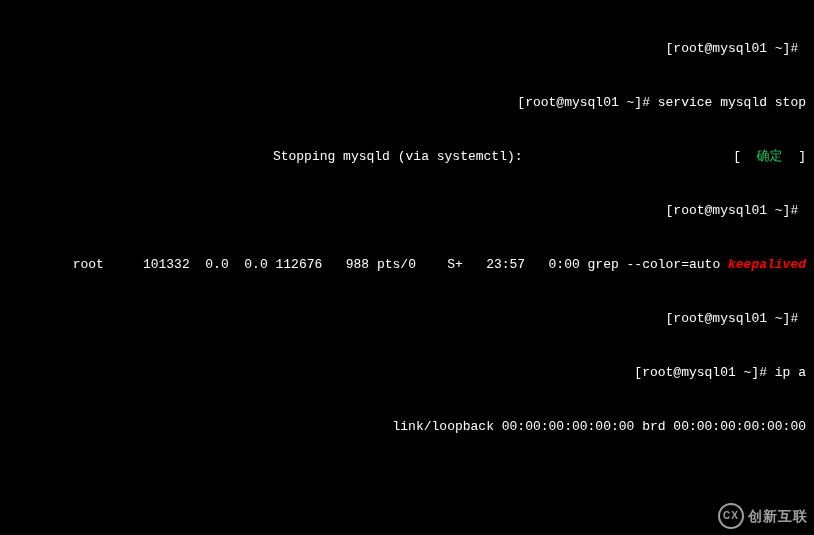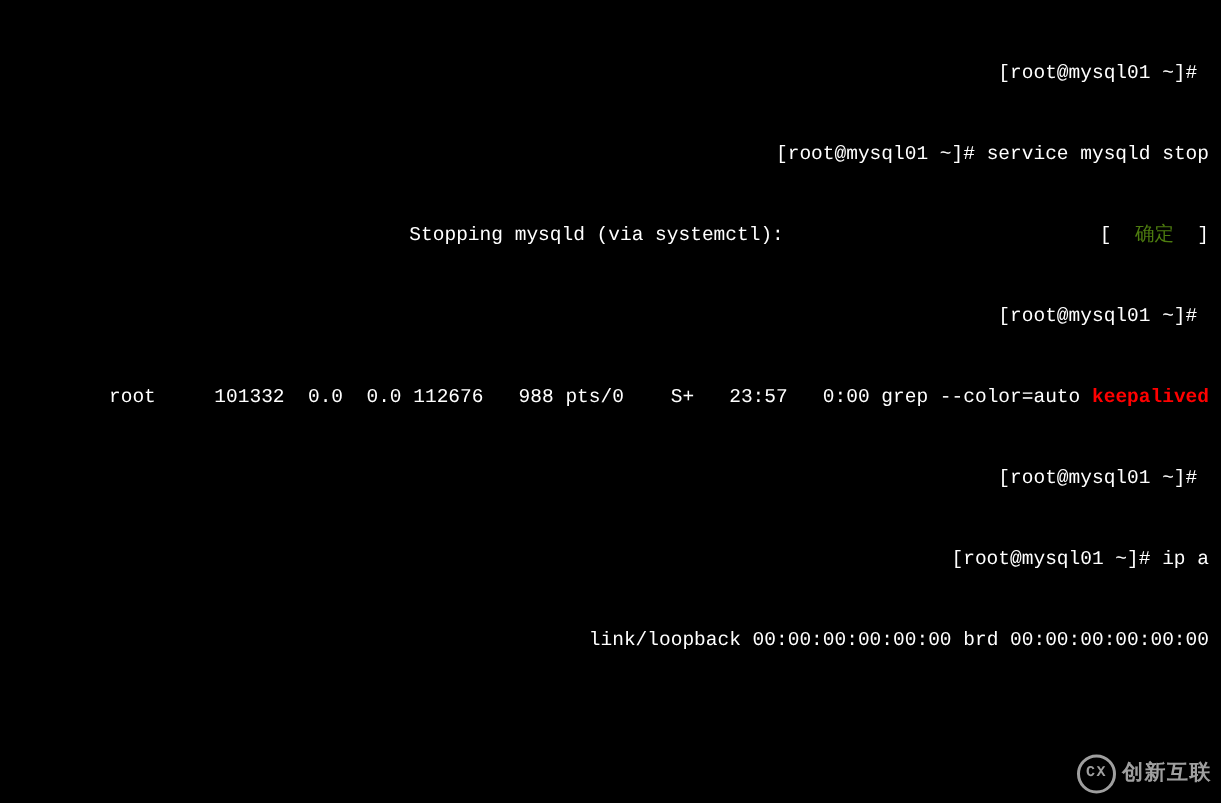--- a/index.html
+++ b/index.html
@@ -17,27 +17,27 @@
     }
     .terminal {
       padding: 4px 8px;
       white-space: pre;
     }
     .line {
       white-space: pre;
       color: #fff;
       text-align: right;
     }
-    .green { color: #4d7c0f; }
-    .red { color: #ff0000; font-weight: bold; }
+    .green { color: #22c55e; }
+    .red { color: #ff0000; font-weight: bold; font-style: italic; }
     .watermark {
       position: absolute;
       right: 6px;
       bottom: 6px;
-      font-family: Liberation Mono, monospace;
+      font-family: Liberation Sans, sans-serif;
       font-size: 14px;
       font-weight: bold;
       color: #bbb;
       opacity: 0.85;
       letter-spacing: 1px;
       display: flex;
       align-items: center;
       gap: 4px;
     }
     .wm-circle {

